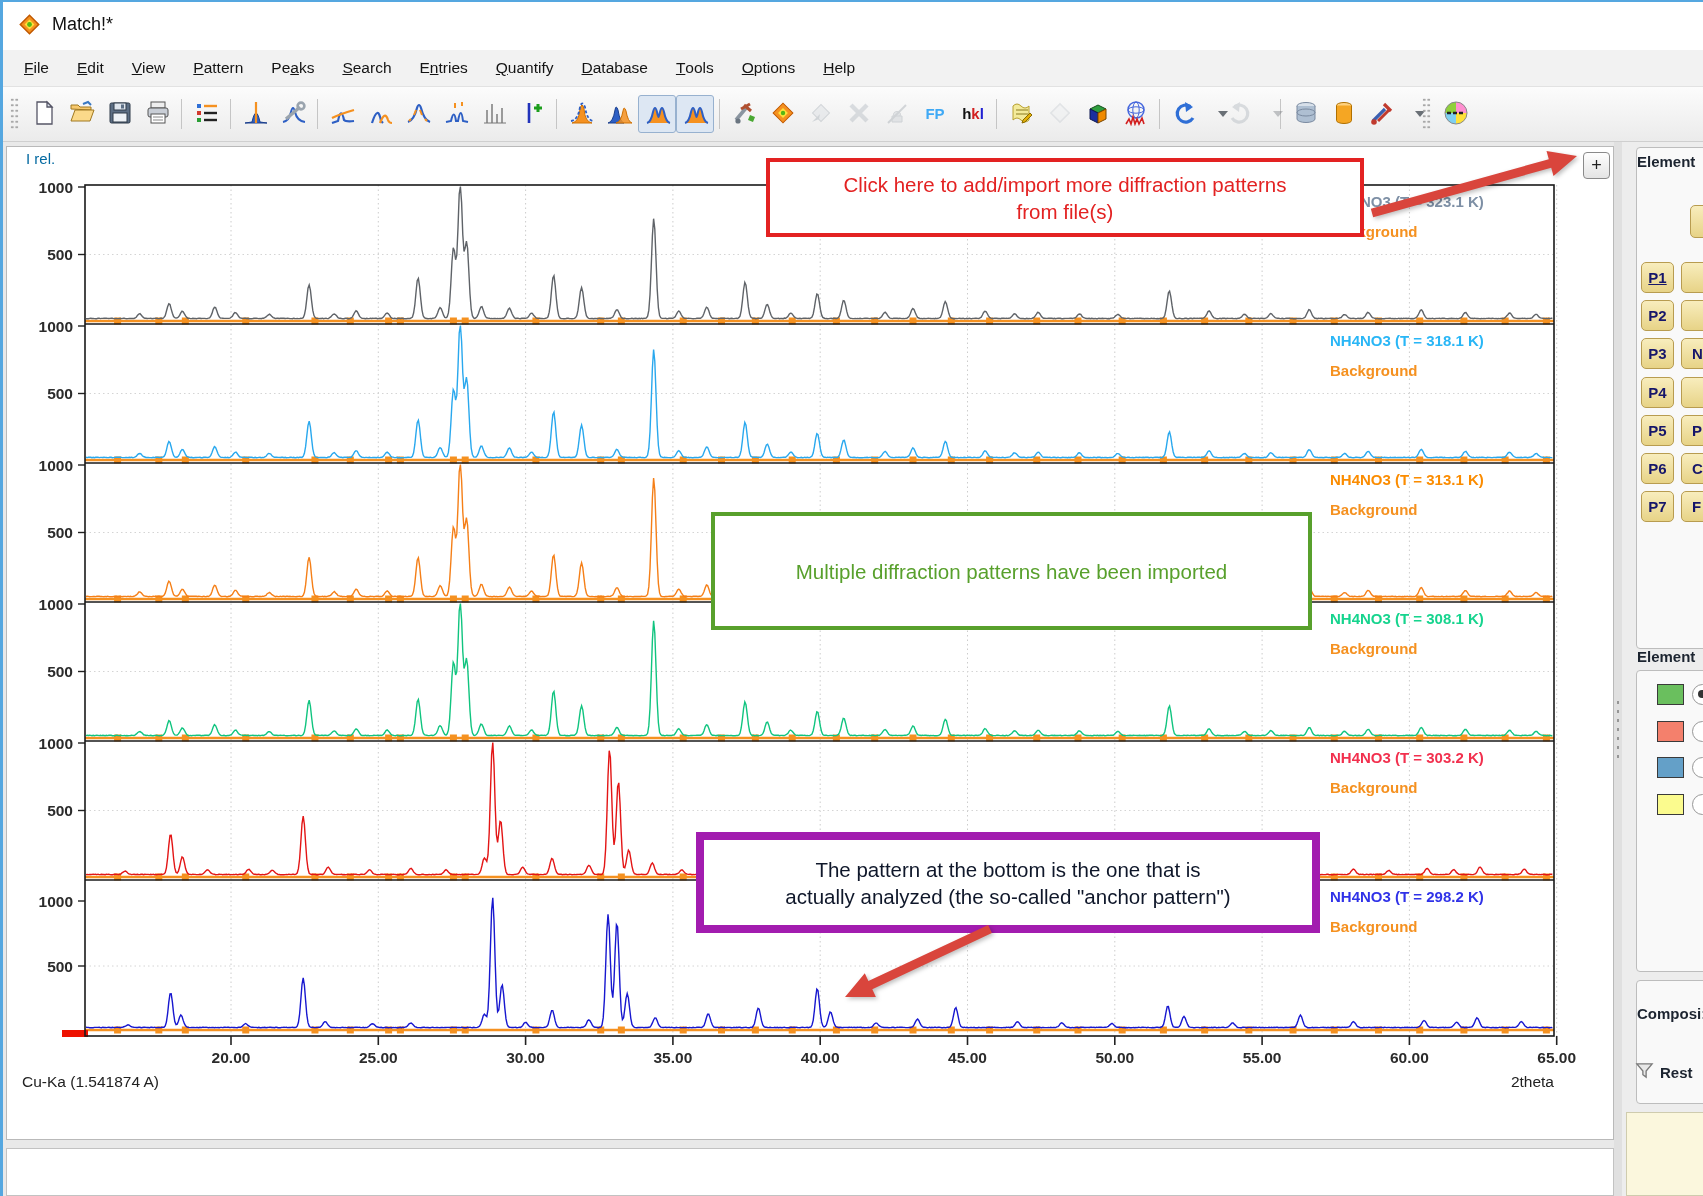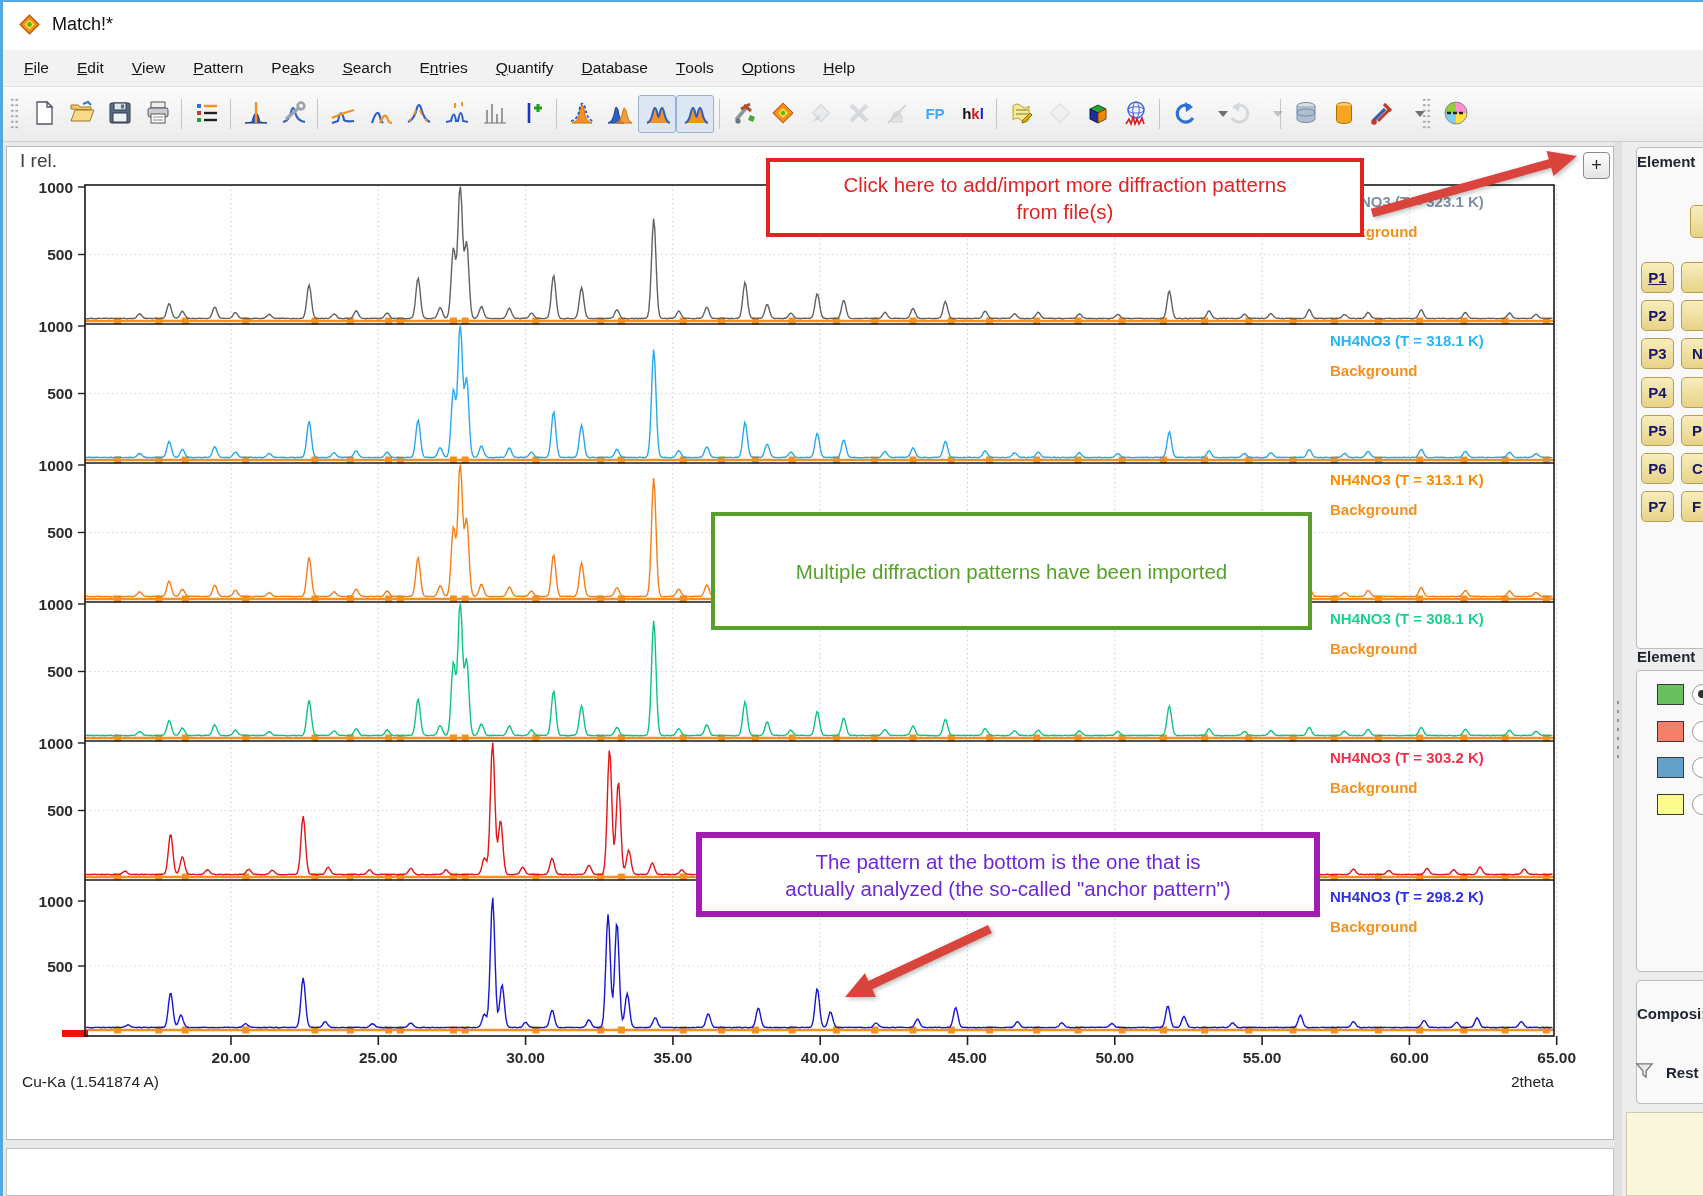--- a/index.html
+++ b/index.html
@@ -20,21 +20,21 @@
           border:1px solid transparent;border-radius:3px;background:transparent}
   .tb-btn.narrow{width:17px}
   .tb-btn.pressed{background:#dde7f3;border-color:#97b1cf}
   .tb-btn.disabled{opacity:.38}
   .tb-sep{width:1px;height:30px;background:#c5c5c5;margin:0 5px;flex:0 0 auto}
   .tb-grip{width:9px;height:34px;margin:0 5px;flex:0 0 auto;
            background-image:radial-gradient(circle,#a8a8a8 1.1px,transparent 1.4px);background-size:4.5px 5.5px}
   .plot-panel{position:absolute;left:6px;top:146px;width:1608px;height:994px;background:#fff;
               border:1px solid #b9b9b9;box-sizing:border-box}
   #plot-svg{position:absolute;left:6px;top:146px}
-  .irel{position:absolute;left:20px;top:150px;font-size:19px;color:#404040}
+  .irel{position:absolute;left:26px;top:150px;font-size:15px;color:#0369a1}
   .cuka{position:absolute;left:22px;top:1073px;font-size:15.5px;color:#222}
   .twotheta{position:absolute;left:1476px;top:1073px;width:78px;text-align:right;font-size:15.5px;color:#222}
   .add-btn{position:absolute;left:1583px;top:152px;width:25px;height:25px;border:1px solid #8a8a8a;border-radius:4px;
            background:linear-gradient(#fefefe,#e4e4e4);font-size:18px;color:#222;display:flex;align-items:center;
            justify-content:center;z-index:30}
   .ann{position:absolute;background:#fff;display:flex;flex-direction:column;justify-content:center;
        text-align:center;font-size:20.5px;line-height:27px;z-index:20;box-sizing:border-box}
   #arrows{position:absolute;left:0;top:0;pointer-events:none;z-index:25}
   .splitter{position:absolute;left:1614px;top:142px;width:8px;height:1054px;background:#e0e0e0}
   .splitter-dots{position:absolute;left:1616px;top:698px;width:4px;height:60px;
@@ -44,21 +44,21 @@
   .rp-label{position:absolute;font-size:15px;color:#1c2430;font-weight:700;white-space:nowrap}
   .p-btn{position:absolute;width:33px;height:31px;border:1px solid #b89c50;border-radius:5px;
          background:linear-gradient(#f8edbd,#e7d387);font-size:15px;font-weight:700;color:#16166a;
          display:flex;align-items:center;justify-content:center;box-sizing:border-box}
   .p-btn.col2{justify-content:flex-start;padding-left:10px}
   .elem-sq{position:absolute;width:27px;height:21px;border:1.6px solid #3a3a3a;box-sizing:border-box}
   .radio{position:absolute;width:21px;height:21px;border:1.4px solid #979797;border-radius:50%;background:#fff;box-sizing:border-box}
   .radio-dot{position:absolute;left:5px;top:5px;width:8px;height:8px;border-radius:50%;background:#333}
   .yellow-panel{position:absolute;left:1626px;top:1112px;width:80px;height:84px;background:#fbf7dd;border:1px solid #cfccae;box-sizing:border-box}
   .bottom-panel{position:absolute;left:6px;top:1148px;width:1608px;height:48px;background:#fff;border:1px solid #c2c2c2;box-sizing:border-box}
-  .filter-row{position:absolute;display:flex;align-items:center;gap:12px}
+  .filter-row{position:absolute;display:flex;align-items:center;gap:6px}
 </style>
 </head>
 <body>
 
 <div id="app">
   <div class="titlebar">
     <span class="app-icon">
       <svg width="27" height="27" viewBox="0 0 27 27">
         <rect x="7" y="7" width="13" height="13" transform="rotate(45 13.5 13.5)" fill="#f59120" stroke="#c05800" stroke-width="1.5"></rect>
         <rect x="10" y="10" width="7" height="7" transform="rotate(45 13.5 13.5)" fill="#ffe13a"></rect>
@@ -659,21 +659,21 @@
   <div class="twotheta">2theta</div>
   <div class="add-btn">+</div>
 
   <div class="ann" id="ann-imported" style="left:711px;top:512px;width:601px;height:118px;border:4px solid #58a02c;color:#58a02c">
       <div>Multiple diffraction patterns have been imported</div>
     </div>
   <div class="ann" id="ann-add" style="left:766px;top:158px;width:598px;height:79px;border:4px solid #e32222;color:#e32222">
       <div>Click here to add/import more diffraction patterns</div>
       <div>from file(s)</div>
     </div>
-  <div class="ann" id="ann-anchor" style="left:696px;top:832px;width:624px;height:85px;border:6px solid #a21caf;color:#6d28d9">
+  <div class="ann" id="ann-anchor" style="left:696px;top:832px;width:624px;height:101px;border:8px solid #a21caf;color:#0f172a">
       <div>The pattern at the bottom is the one that is</div>
       <div>actually analyzed (the so-called "anchor pattern")</div>
     </div>
 
   <svg id="arrows" width="1703" height="1196">
       <polygon points="1373.2,217.3 1551.2,167.8 1553.5,176.0 1577.0,156.0 1546.5,151.0 1548.8,159.2 1370.8,208.7" fill="#d9453c" style="filter: drop-shadow(rgba(0, 0, 0, 0.25) 2px 2px 2px);"></polygon>
       <polygon points="988.1,924.9 868.4,981.0 864.8,973.3 845.0,997.0 875.9,996.9 872.3,989.2 991.9,933.1" fill="#d9453c" style="filter: drop-shadow(rgba(0, 0, 0, 0.25) 2px 2px 2px);"></polygon>
     </svg>
 
   <div class="splitter"></div>

